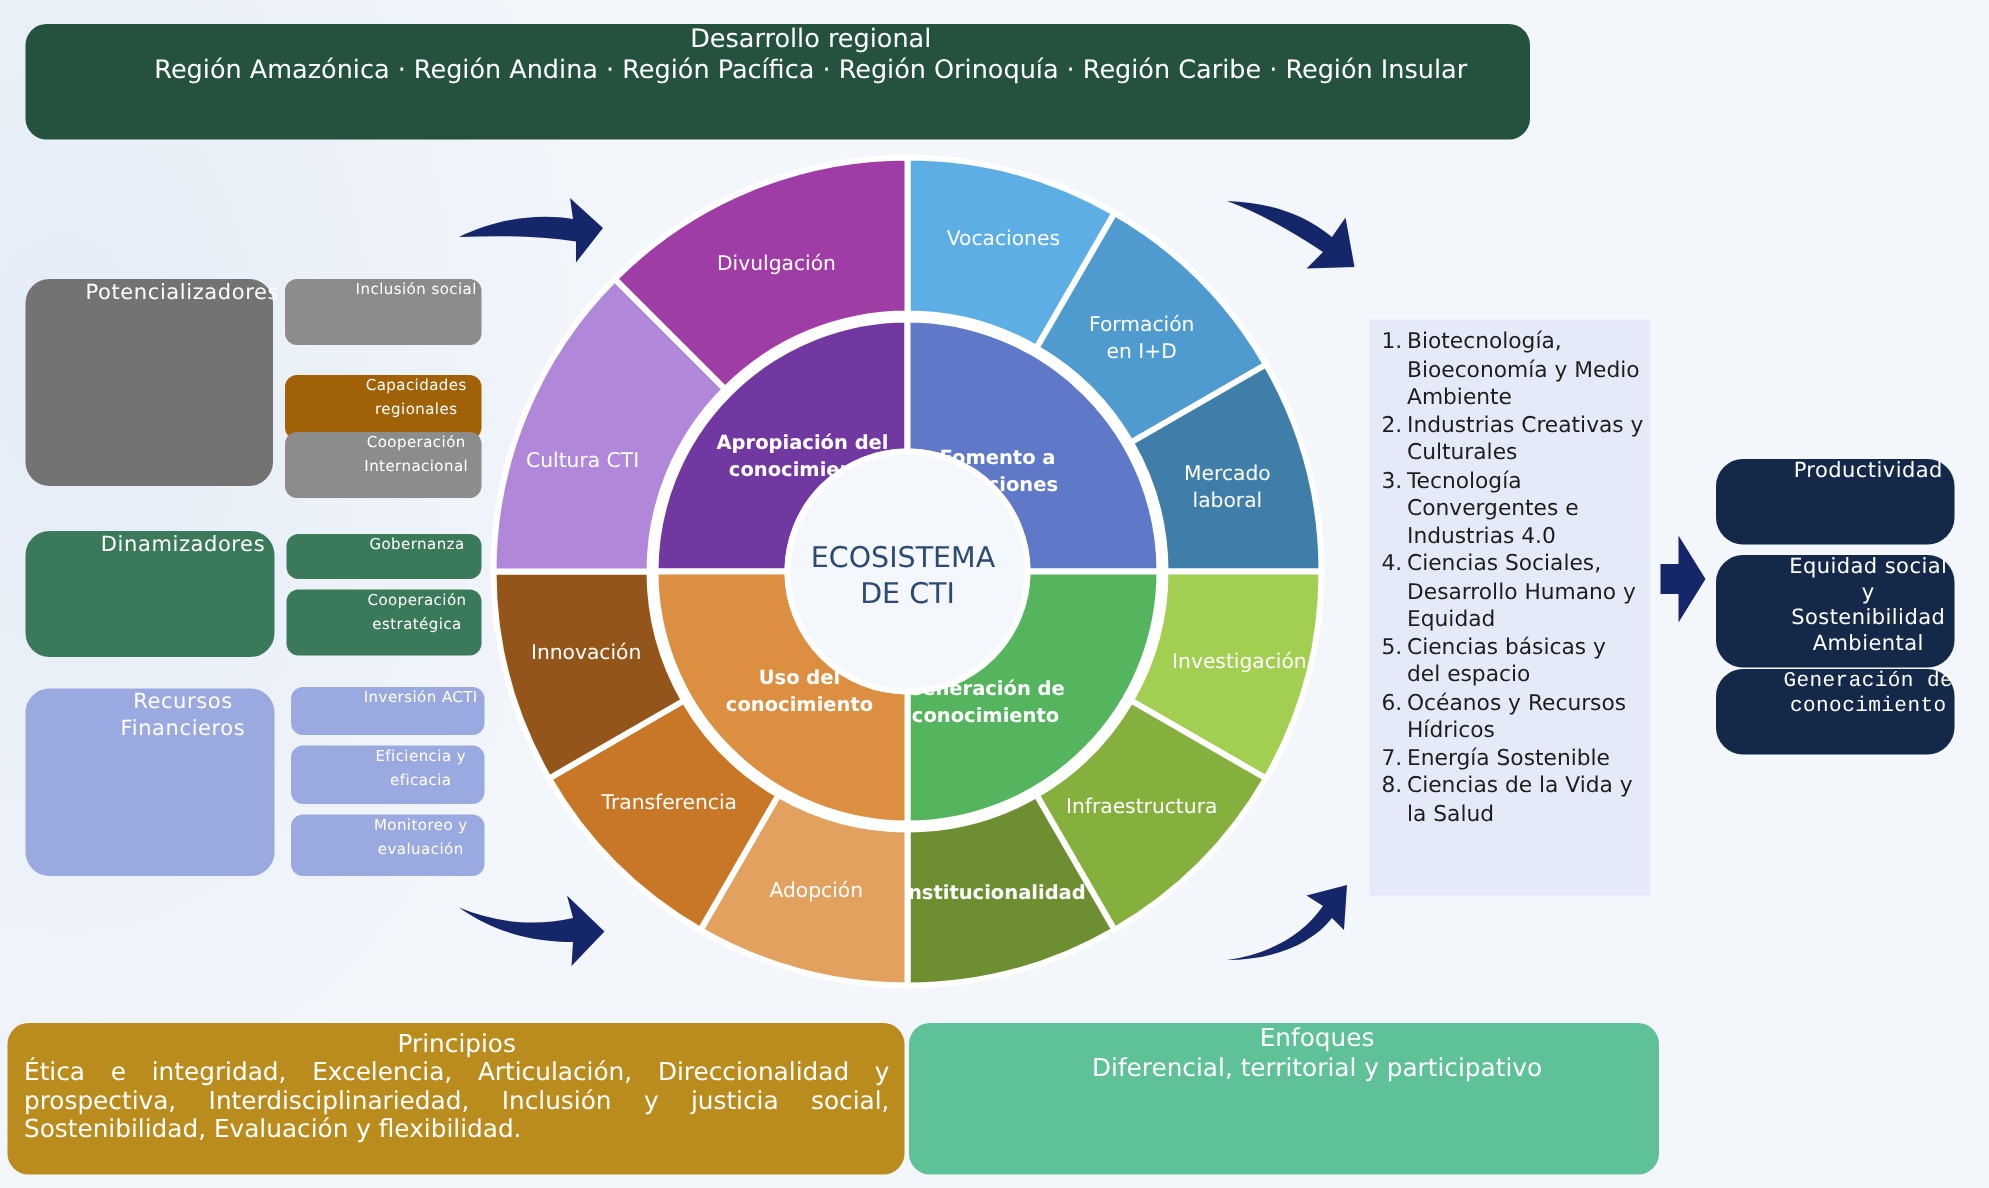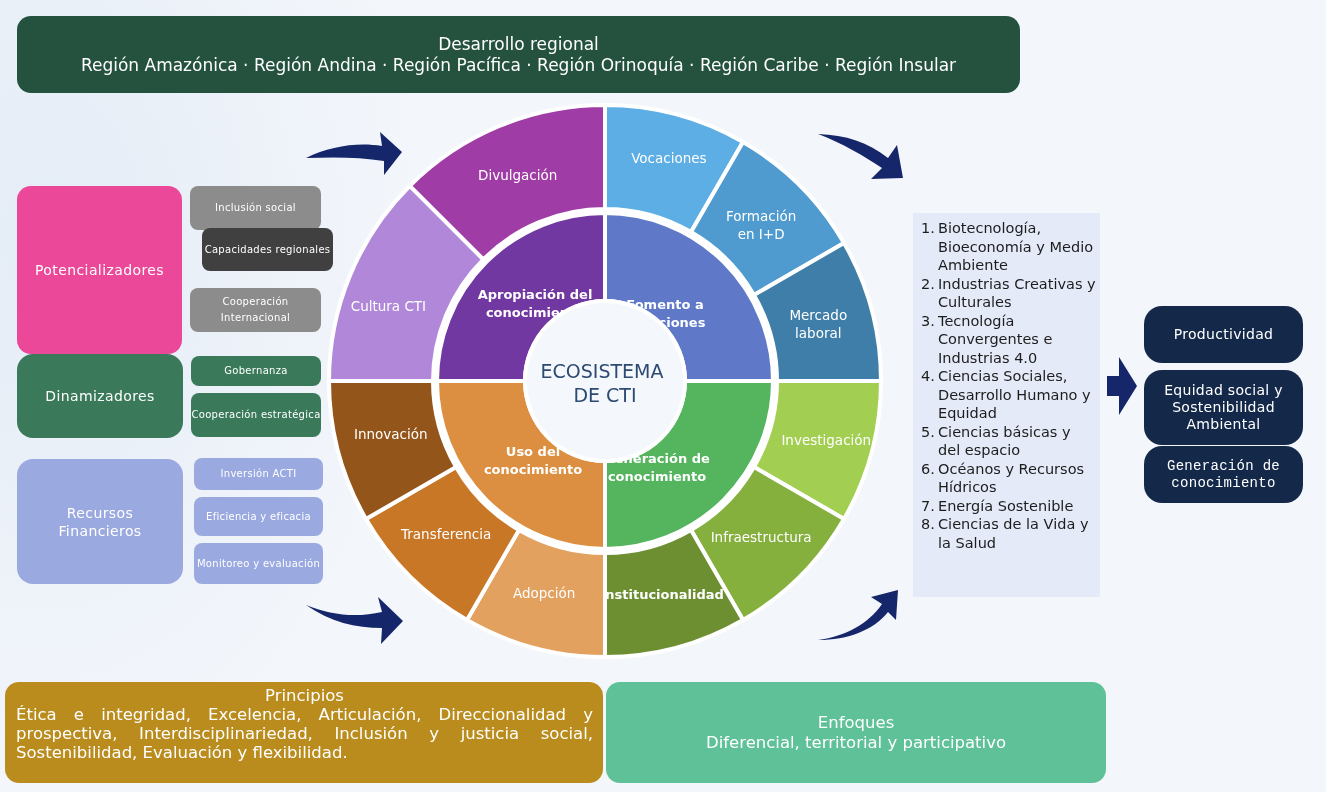--- a/index.html
+++ b/index.html
@@ -7,32 +7,32 @@
     width: 1326px; height: 792px; overflow: hidden; position: relative;
     background: #f3f6fb;
     font-family: "DejaVu Sans", sans-serif;
     color: #fff;
   }
   .bg-glow {
     position: absolute; left: 0; top: 0; width: 420px; height: 792px;
     background: radial-gradient(ellipse at 10% 30%, #e4ecf6 0%, rgba(243,246,251,0) 70%);
   }
   .box { position: absolute; border-radius: 16px; display: flex; flex-direction: column;
-         align-items: center; justify-content: center; text-align: center; box-sizing: border-box; }
+         align-items: center; justify-content: flex-start; text-align: center; box-sizing: border-box; padding-left: 44px; }
   .small { border-radius: 8px; font-size: 10px; line-height: 16px; letter-spacing: 0.3px; }
 
   #regional { left: 17px; top: 16px; width: 1003px; height: 77px; background: #24523f; border-radius: 14px; }
   #regional .t1 { font-size: 17px; line-height: 21px; }
   #regional .t2 { font-size: 17px; line-height: 21px; }
 
   .cat-label { font-size: 14px; line-height: 18px; letter-spacing: 0.4px; padding: 0 6px; }
 
-  #pot { left: 17px; top: 186px; width: 165px; height: 168px; background: #ec4899; border-radius: 14px; }
+  #pot { left: 17px; top: 186px; width: 165px; height: 138px; background: #737373; }
   #pot-1 { left: 190px; top: 186px; width: 131px; height: 44px; background: #8c8c8c; }
-  #pot-2 { left: 190px; top: 228px; width: 131px; height: 43px; background: #404040; margin-left: 12px; }
+  #pot-2 { left: 190px; top: 250px; width: 131px; height: 43px; background: #a16207; }
   #pot-3 { left: 190px; top: 288px; width: 131px; height: 44px; background: #8c8c8c; }
 
   #din { left: 17px; top: 354px; width: 166px; height: 84px; background: #3a7a5a; }
   #din-1 { left: 191px; top: 356px; width: 130px; height: 30px; background: #3a7a5a; }
   #din-2 { left: 191px; top: 393px; width: 130px; height: 44px; background: #3a7a5a; }
 
   #rec { left: 17px; top: 459px; width: 166px; height: 125px; background: #9ba9e1; }
   #rec-1 { left: 194px; top: 458px; width: 129px; height: 32px; background: #9ba9e1; }
   #rec-2 { left: 194px; top: 497px; width: 129px; height: 39px; background: #9ba9e1; }
   #rec-3 { left: 194px; top: 543px; width: 129px; height: 41px; background: #9ba9e1; }

